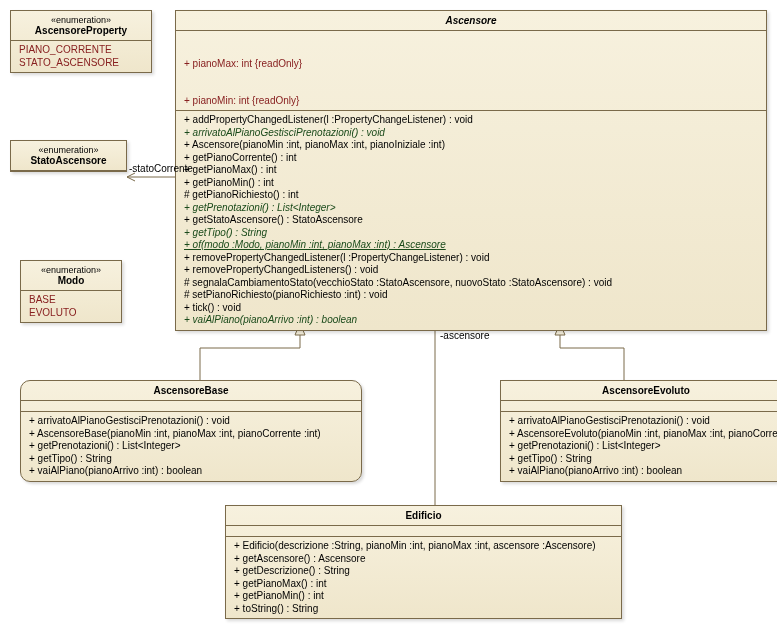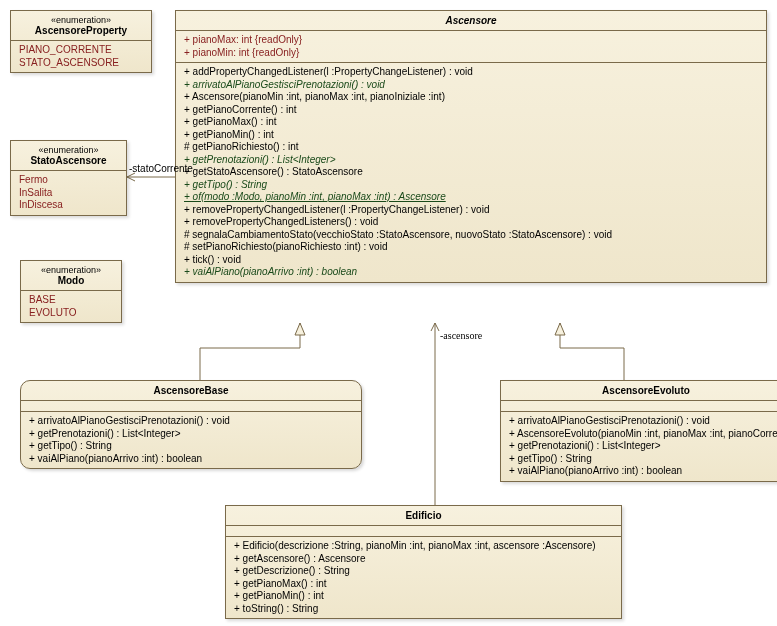--- a/index.html
+++ b/index.html
@@ -36,21 +36,21 @@
     border-top: 1px solid #7a6a4a;
   }
   .box .items {
     padding: 3px 8px;
   }
   .box .item {
     line-height: 12.5px;
     white-space: nowrap;
     color: #000;
   }
-  .box .item.attr      { color: #882020; }
+  .box .item.attr      { color: #882020; margin-top: 24px; }
   .box .item.abstract  { font-style: italic; color: #1a4a1a; }
   .box .item.static    { text-decoration: underline; color: #1a4a1a; font-style: italic; }
   .box .item.enum      { color: #882020; }
   .box .title.abstract-title { font-style: italic; }
 
   
   svg.connectors {
     position: absolute;
     left: 0; top: 0;
     width: 777px; height: 626px;
@@ -98,25 +98,20 @@
       <div class="item enum">STATO_ASCENSORE</div>
     </div>
   </div>
 
   <div class="box" style="left:10px; top:140px; width:115px;">
     <div class="title">
       <span class="stereo">«enumeration»</span>
       <span>StatoAscensore</span>
     </div>
     <div class="sep"></div>
-    <div class="items">
-      <div class="item enum">Fermo</div>
-      <div class="item enum">InSalita</div>
-      <div class="item enum">InDiscesa</div>
-    </div>
   </div>
 
   <div class="box" style="left:20px; top:260px; width:100px;">
     <div class="title">
       <span class="stereo">«enumeration»</span>
       <span>Modo</span>
     </div>
     <div class="sep"></div>
     <div class="items">
       <div class="item enum">BASE</div>
@@ -153,20 +148,21 @@
       </div>
   </div>
 
   <div class="box" style="left:20px; top:380px; width:340px;border-radius:10px;">
     <div class="title">AscensoreBase</div>
     <div class="sep"></div>
     <div class="items" style="height:4px"></div>
     <div class="sep"></div>
     <div class="items">
       <div class="item">+   arrivatoAlPianoGestisciPrenotazioni() : void</div>
+      <div class="item">+   AscensoreBase(pianoMin :int, pianoMax :int, pianoCorrente :int)</div>
       <div class="item">+   getPrenotazioni() : List&lt;Integer&gt;</div>
       <div class="item">+   getTipo() : String</div>
       <div class="item">+   vaiAlPiano(pianoArrivo :int) : boolean</div>
     </div>
   </div>
 
   <div class="box" style="left:480px; top:380px; width:290px;margin-left:20px;">
     <div class="title">AscensoreEvoluto</div>
     <div class="sep"></div>
     <div class="items" style="height:4px"></div>
@@ -189,15 +185,15 @@
       <div class="item">+   Edificio(descrizione :String, pianoMin :int, pianoMax :int, ascensore :Ascensore)</div>
       <div class="item">+   getAscensore() : Ascensore</div>
       <div class="item">+   getDescrizione() : String</div>
       <div class="item">+   getPianoMax() : int</div>
       <div class="item">+   getPianoMin() : int</div>
       <div class="item">+   toString() : String</div>
     </div>
   </div>
 
   <div class="label" style="left:129px; top:163px;">-statoCorrente</div>
-  <div class="label" style="left:440px; top:330px;font-family:Liberation Serif, serif;">-ascensore</div>
+  <div class="label" style="left:440px; top:330px;">-ascensore</div>
 
 </div>
 
 </body></html>

